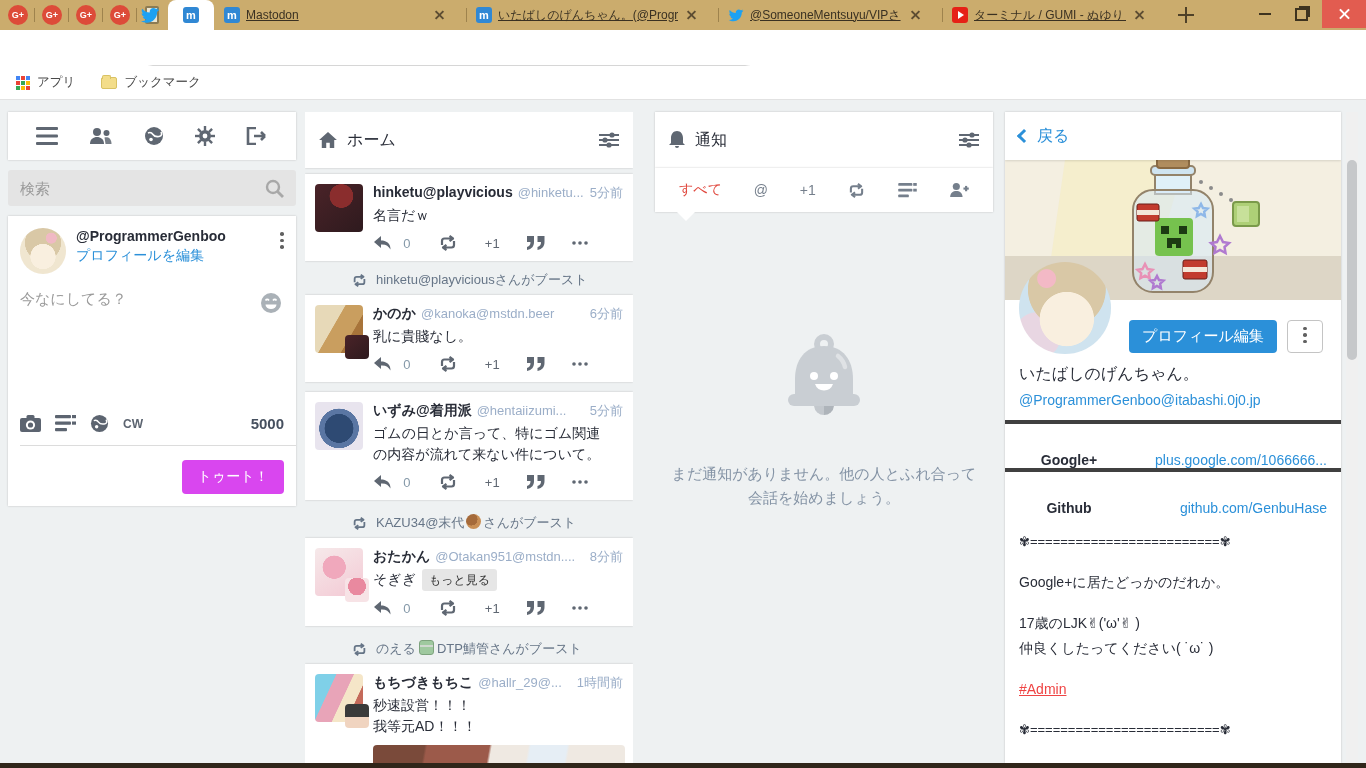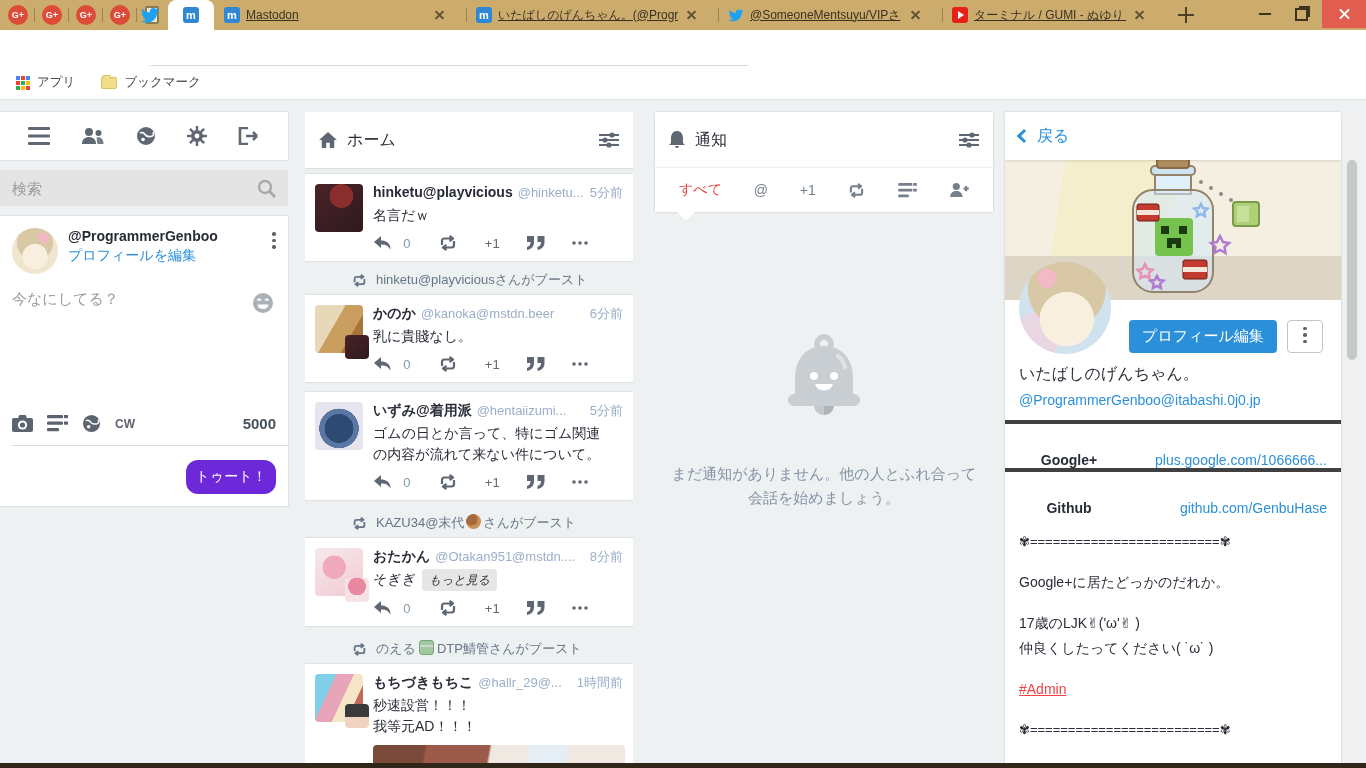--- a/index.html
+++ b/index.html
@@ -49,21 +49,21 @@
   .bookmarks { position:absolute; left:0; top:66px; width:1366px; height:34px; background:#fff; border-bottom:1px solid #e2e2e2;
     display:flex; align-items:center; gap:26px; padding-left:16px; }
   .bm { display:flex; align-items:center; gap:7px; font-size:12.5px; color:#4a4a4a; }
   .grid9 { width:14px; height:14px; display:grid; grid-template-columns:repeat(3,4px); grid-gap:1px; }
   .grid9 i { width:4px; height:4px; }
   .folder { width:16px; height:12px; background:#f3dd8a; border:1px solid #d9c264; border-radius:2px; position:relative; }
   .folder::before { content:""; position:absolute; left:0; top:-3px; width:7px; height:3px; background:#f3dd8a; border:1px solid #d9c264; border-bottom:none; border-radius:2px 2px 0 0; }
 
   
   .card { background:#fff; box-shadow:0 0 2px rgba(0,0,0,.2); }
-  .col-left { position:absolute; left:0; top:112px; width:288px; }
+  .col-left { position:absolute; left:8px; top:112px; width:288px; }
   .navcard { height:48px; display:flex; align-items:center; justify-content:space-around; padding:0 12px; }
   .searchbox { margin-top:10px; height:36px; background:#e4e4e4; border-radius:3px; display:flex; align-items:center; padding:0 12px; }
   .searchbox input { flex:1; border:none; background:transparent; outline:none; font-size:15px; color:#555;
     font-family:inherit; }
   .searchbox input::placeholder { color:#9a9a9a; }
   .compose { margin-top:10px; height:290px; position:relative; padding:12px; }
   .acct-row { display:flex; gap:10px; }
   .avatar { border-radius:50%; flex:none; }
   .av-me { width:46px; height:46px;
     background: radial-gradient(circle at 68% 22%, #f0b9c4 0 11%, transparent 12%),
@@ -75,38 +75,38 @@
   .vdots i { display:block; width:3.5px; height:3.5px; border-radius:50%; background:#616161; margin-bottom:3px; }
   .compose-area { position:relative; margin-top:16px; height:120px; }
   .compose-area textarea { width:100%; height:100%; border:none; outline:none; resize:none; font-size:15px;
     font-family:inherit; color:#282c37; background:transparent; }
   .compose-area textarea::placeholder { color:#9b9b9b; }
   .emoji-btn { position:absolute; right:2px; top:2px; }
   .compose-bar { display:flex; align-items:center; gap:14px; margin-top:4px; }
   .cw { font-size:12px; font-weight:bold; color:#5c6470; }
   .charcount { margin-left:auto; font-size:15px; font-weight:bold; color:#46505f; }
   .compose-div { height:1px; background:#dcdcdc; margin:12px -12px 0 0; }
-  .tootbtn { position:absolute; right:12px; bottom:12px; width:90px; height:34px; background:#6d28d9; border:none;
-    border-radius:12px; color:#fff; font-size:14px; font-family:inherit; }
+  .tootbtn { position:absolute; right:12px; bottom:12px; width:102px; height:34px; background:#d946ef; border:none;
+    border-radius:4px; color:#fff; font-size:14px; font-family:inherit; }
 
   .colhead { height:56px; display:flex; align-items:center; padding:11px 14px; gap:10px; }
   .colhead .ctitle { font-size:16px; color:#282c37; }
   .sliders { margin-left:auto; }
 
   .col-home { position:absolute; left:305px; top:112px; width:328px; height:651px; overflow:hidden; }
   .toot { padding:10px; position:relative; margin-top:2px; }
   .tav { width:48px; height:48px; border-radius:4px; position:absolute; left:10px; top:10px; }
   .tav .mini { position:absolute; right:-6px; bottom:-6px; width:24px; height:24px; border-radius:4px; }
   .tbody { margin-left:58px; }
   .trow { display:flex; align-items:baseline; gap:5px; }
   .tname { font-size:14px; font-weight:bold; color:#282c37; white-space:nowrap; }
   .thandle { font-size:13px; color:#9baec8; white-space:nowrap; overflow:hidden; text-overflow:ellipsis; flex:1 1 auto; min-width:0; }
   .ttime { font-size:13px; color:#9baec8; flex:none; margin-left:auto; }
   .tcontent { font-size:14px; color:#282c37; line-height:1.5; margin-top:3px; }
-  .morechip { display:inline-block; font-size:12px; color:#333; background:#e6e6e6; border-radius:3px; padding:2px 7px; margin-left:6px;font-style:italic; }
+  .morechip { display:inline-block; font-size:12px; color:#333; background:#e6e6e6; border-radius:3px; padding:2px 7px; margin-left:6px; }
   .tactions { display:flex; align-items:center; margin-top:9px; width:215px; justify-content:space-between; }
   .rcount { font-size:13px; color:#8599a9; margin-left:-16px; }
   .boosthead { display:flex; align-items:center; gap:8px; padding-left:46px; margin-top:10px; margin-bottom:6px;
     font-size:13px; color:#667587; }
   .boosthead b { font-weight:normal; }
   .cemoji { width:15px; height:15px; border-radius:50%; display:inline-block; }
   .em-bread { background:radial-gradient(circle at 35% 35%, #a56a3a 0 45%, #c98f55 46%); }
   .em-can { border-radius:3px; background:linear-gradient(#9fc99f 30%, #cfd8cf 31% 45%, #9fc99f 46%); border:1px solid #7da37d; }
   .attach { margin-top:8px; width:252px; height:40px; border-radius:4px;
     background:linear-gradient(100deg,#7a4a3a 0 20%, #9c5a4a 21% 45%, #efe9e2 46% 60%, #e6eef5 61% 75%, #efe9e2 76% 100%); }

